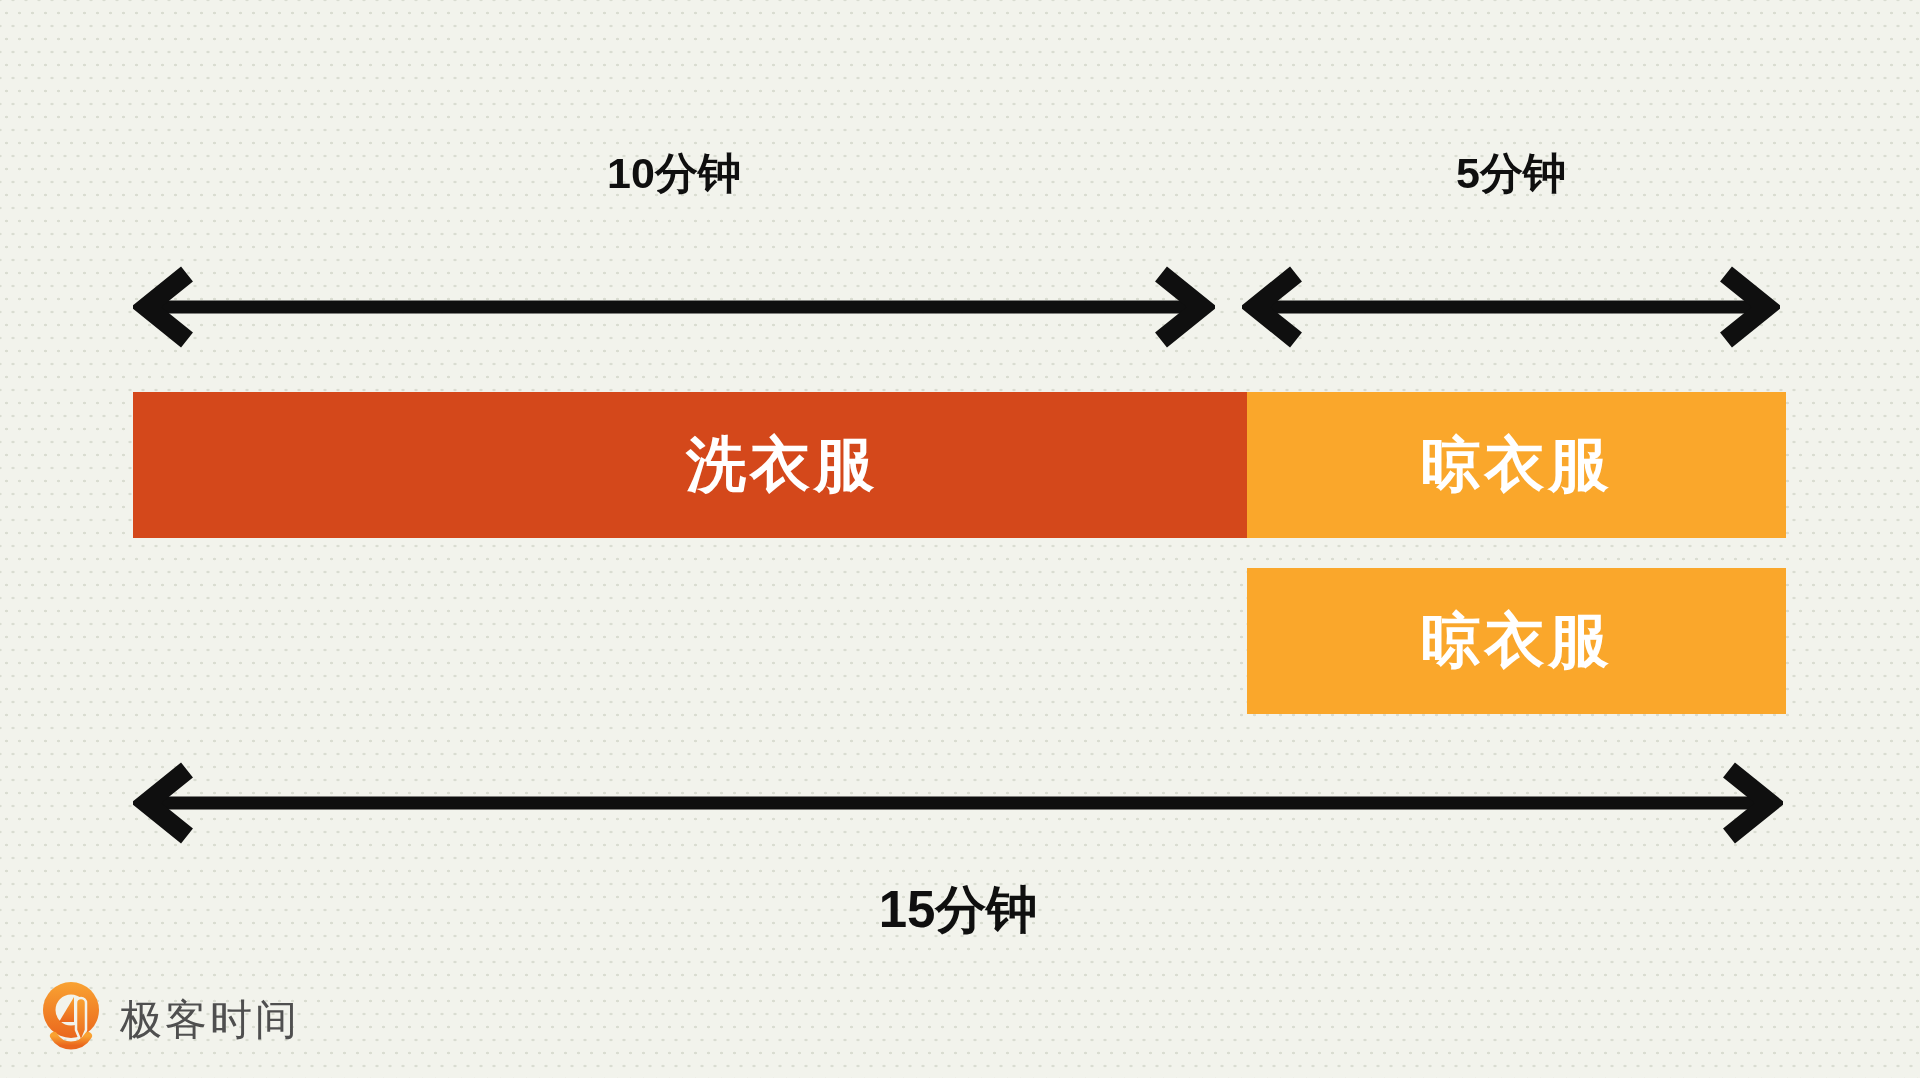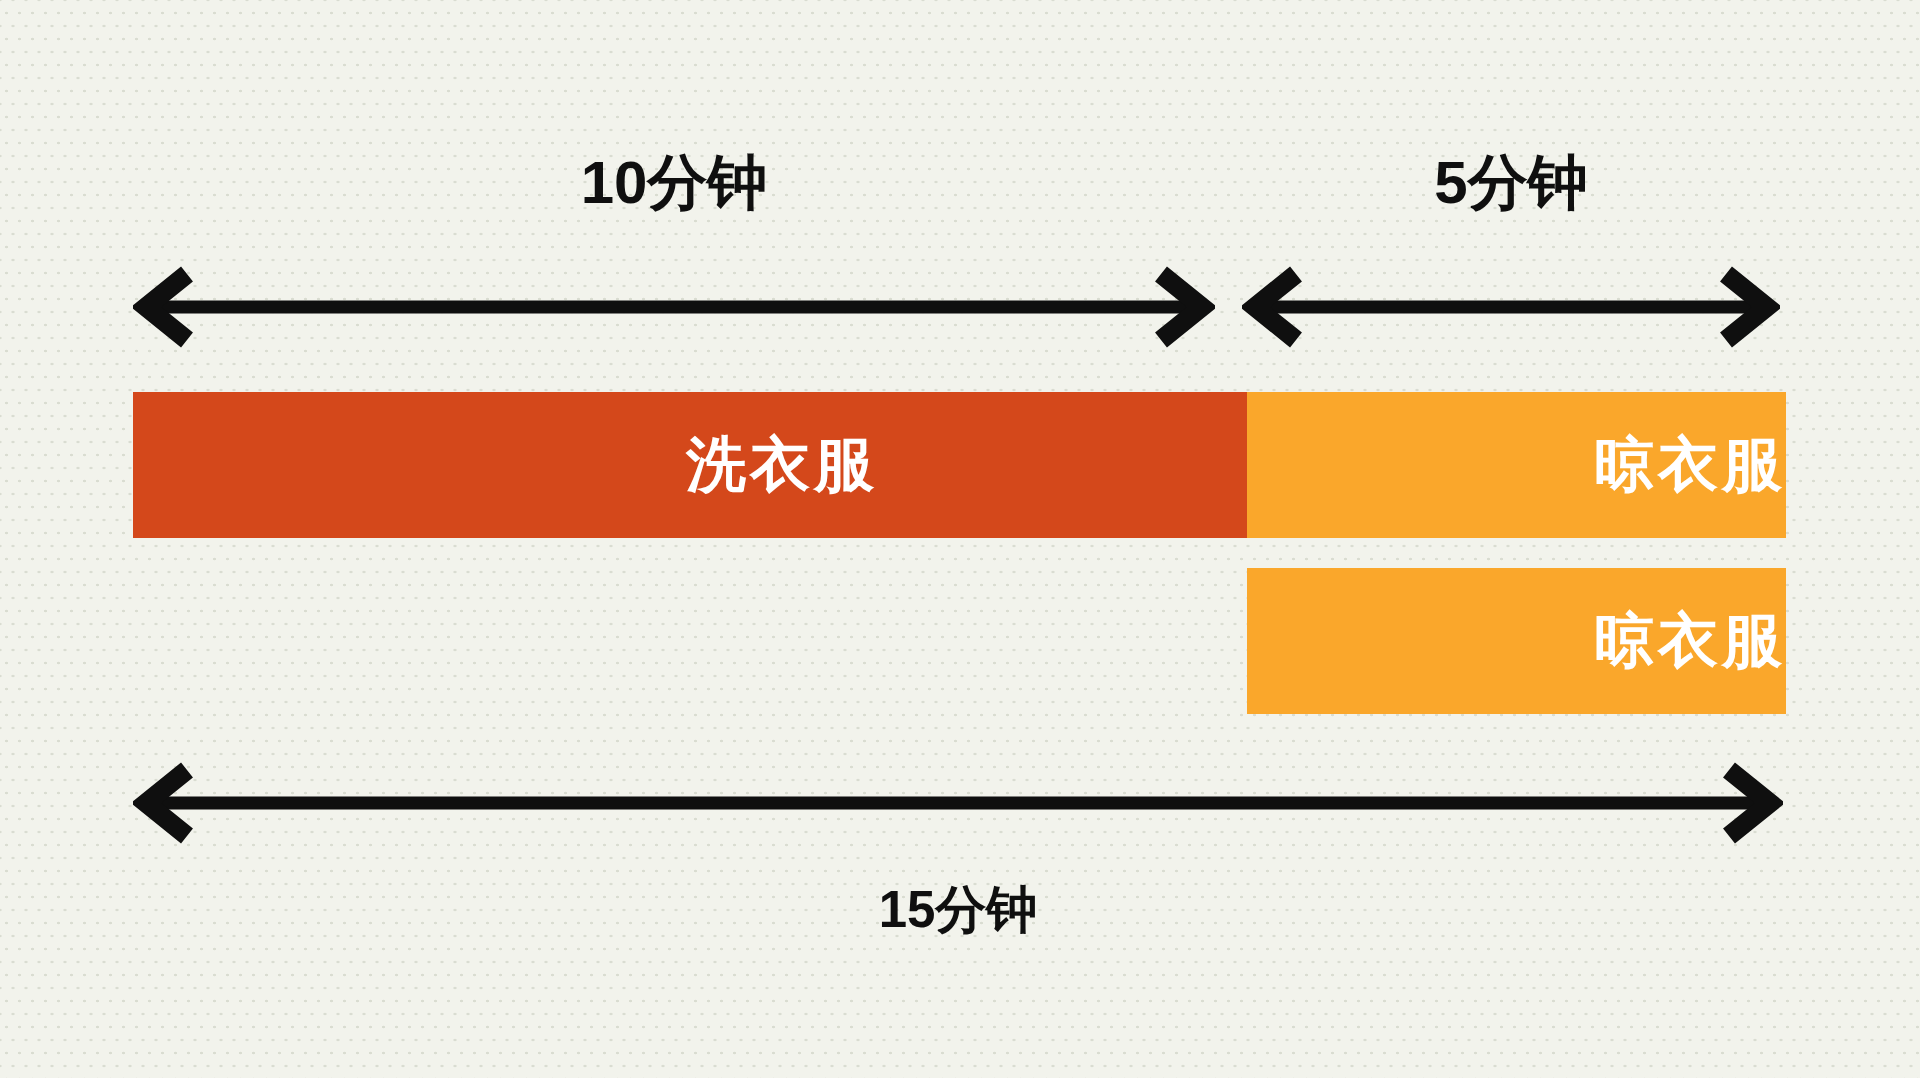--- a/index.html
+++ b/index.html
@@ -16,31 +16,31 @@
     position:relative;width:1920px;height:1078px;
     background-color:var(--canvas-bg);
     background-image:
       radial-gradient(circle, var(--dot) 1.1px, transparent 1.6px),
       radial-gradient(circle, var(--dot) 1.1px, transparent 1.6px);
     background-size:13px 26px;
     background-position:0 0, 6.5px 13px;
   }
   .abs{position:absolute;}
   .time-label{
-    font-size:60px;font-weight:700;color:var(--label-text);
+    font-size:43px;font-weight:700;color:var(--label-text);
     text-align:center;line-height:1.1;white-space:nowrap;
   }
   .arrow{color:var(--arrow);display:block;}
   .bar{
     display:flex;align-items:center;justify-content:center;
     font-size:60px;font-weight:700;color:var(--bar-text);
     white-space:nowrap;letter-spacing:4px;
   }
   .bar-wash{background:var(--wash-bar-bg);}
-  .bar-dry{background:var(--dry-bar-bg);justify-content:flex-end;}
+  .bar-dry{background:var(--dry-bar-bg);}
   .total-label{font-size:51px;}
   .logo{
     display:flex;align-items:center;gap:16px;
   }
   .logo-text{
     font-size:42px;font-weight:500;color:var(--logo-text-color);
     letter-spacing:3px;white-space:nowrap;
   }
   .logo-inner{fill:var(--canvas-bg);}
 </style>
@@ -78,14 +78,30 @@
   </div>
 
   <svg class="abs arrow" style="left:133px;top:758px;" width="1650" height="90" viewBox="0 0 1650 90">
     <line x1="18" y1="45" x2="1632" y2="45" stroke="currentColor" stroke-width="13"></line>
     <polyline points="54,12 13,45 54,78" fill="none" stroke="currentColor" stroke-width="19"></polyline>
     <polyline points="1596,12 1637,45 1596,78" fill="none" stroke="currentColor" stroke-width="19"></polyline>
   </svg>
 
   <div class="abs time-label total-label" style="left:133px;top:882px;width:1650px;">15分钟</div>
 
+  <div class="abs logo" style="left:40px;top:980px;">
+    <svg width="64" height="80" viewBox="0 0 64 80">
+      <defs>
+        <linearGradient id="gt-grad" x1="0" y1="0" x2="0" y2="1">
+          <stop offset="0" stop-color="#F9A232"></stop>
+          <stop offset="1" stop-color="#EA671D"></stop>
+        </linearGradient>
+      </defs>
+      <circle cx="31" cy="30" r="28" fill="url(#gt-grad)"></circle>
+      <circle class="logo-inner" cx="31" cy="30" r="15.5"></circle>
+      <polygon points="19,42 34,17 34,42" fill="url(#gt-grad)"></polygon>
+      <path d="M36 23 a5 5 0 0 1 10 0 v27 l-5 12 l-5 -12 z" fill="url(#gt-grad)" stroke-width="2.5" style="stroke:var(--canvas-bg)"></path>
+      <path d="M14 56 a20 20 0 0 0 34 0" fill="none" stroke="url(#gt-grad)" stroke-width="8" stroke-linecap="round"></path>
+    </svg>
+    <span class="logo-text">极客时间</span>
+  </div>
 
 </div>
 
 </body></html>

